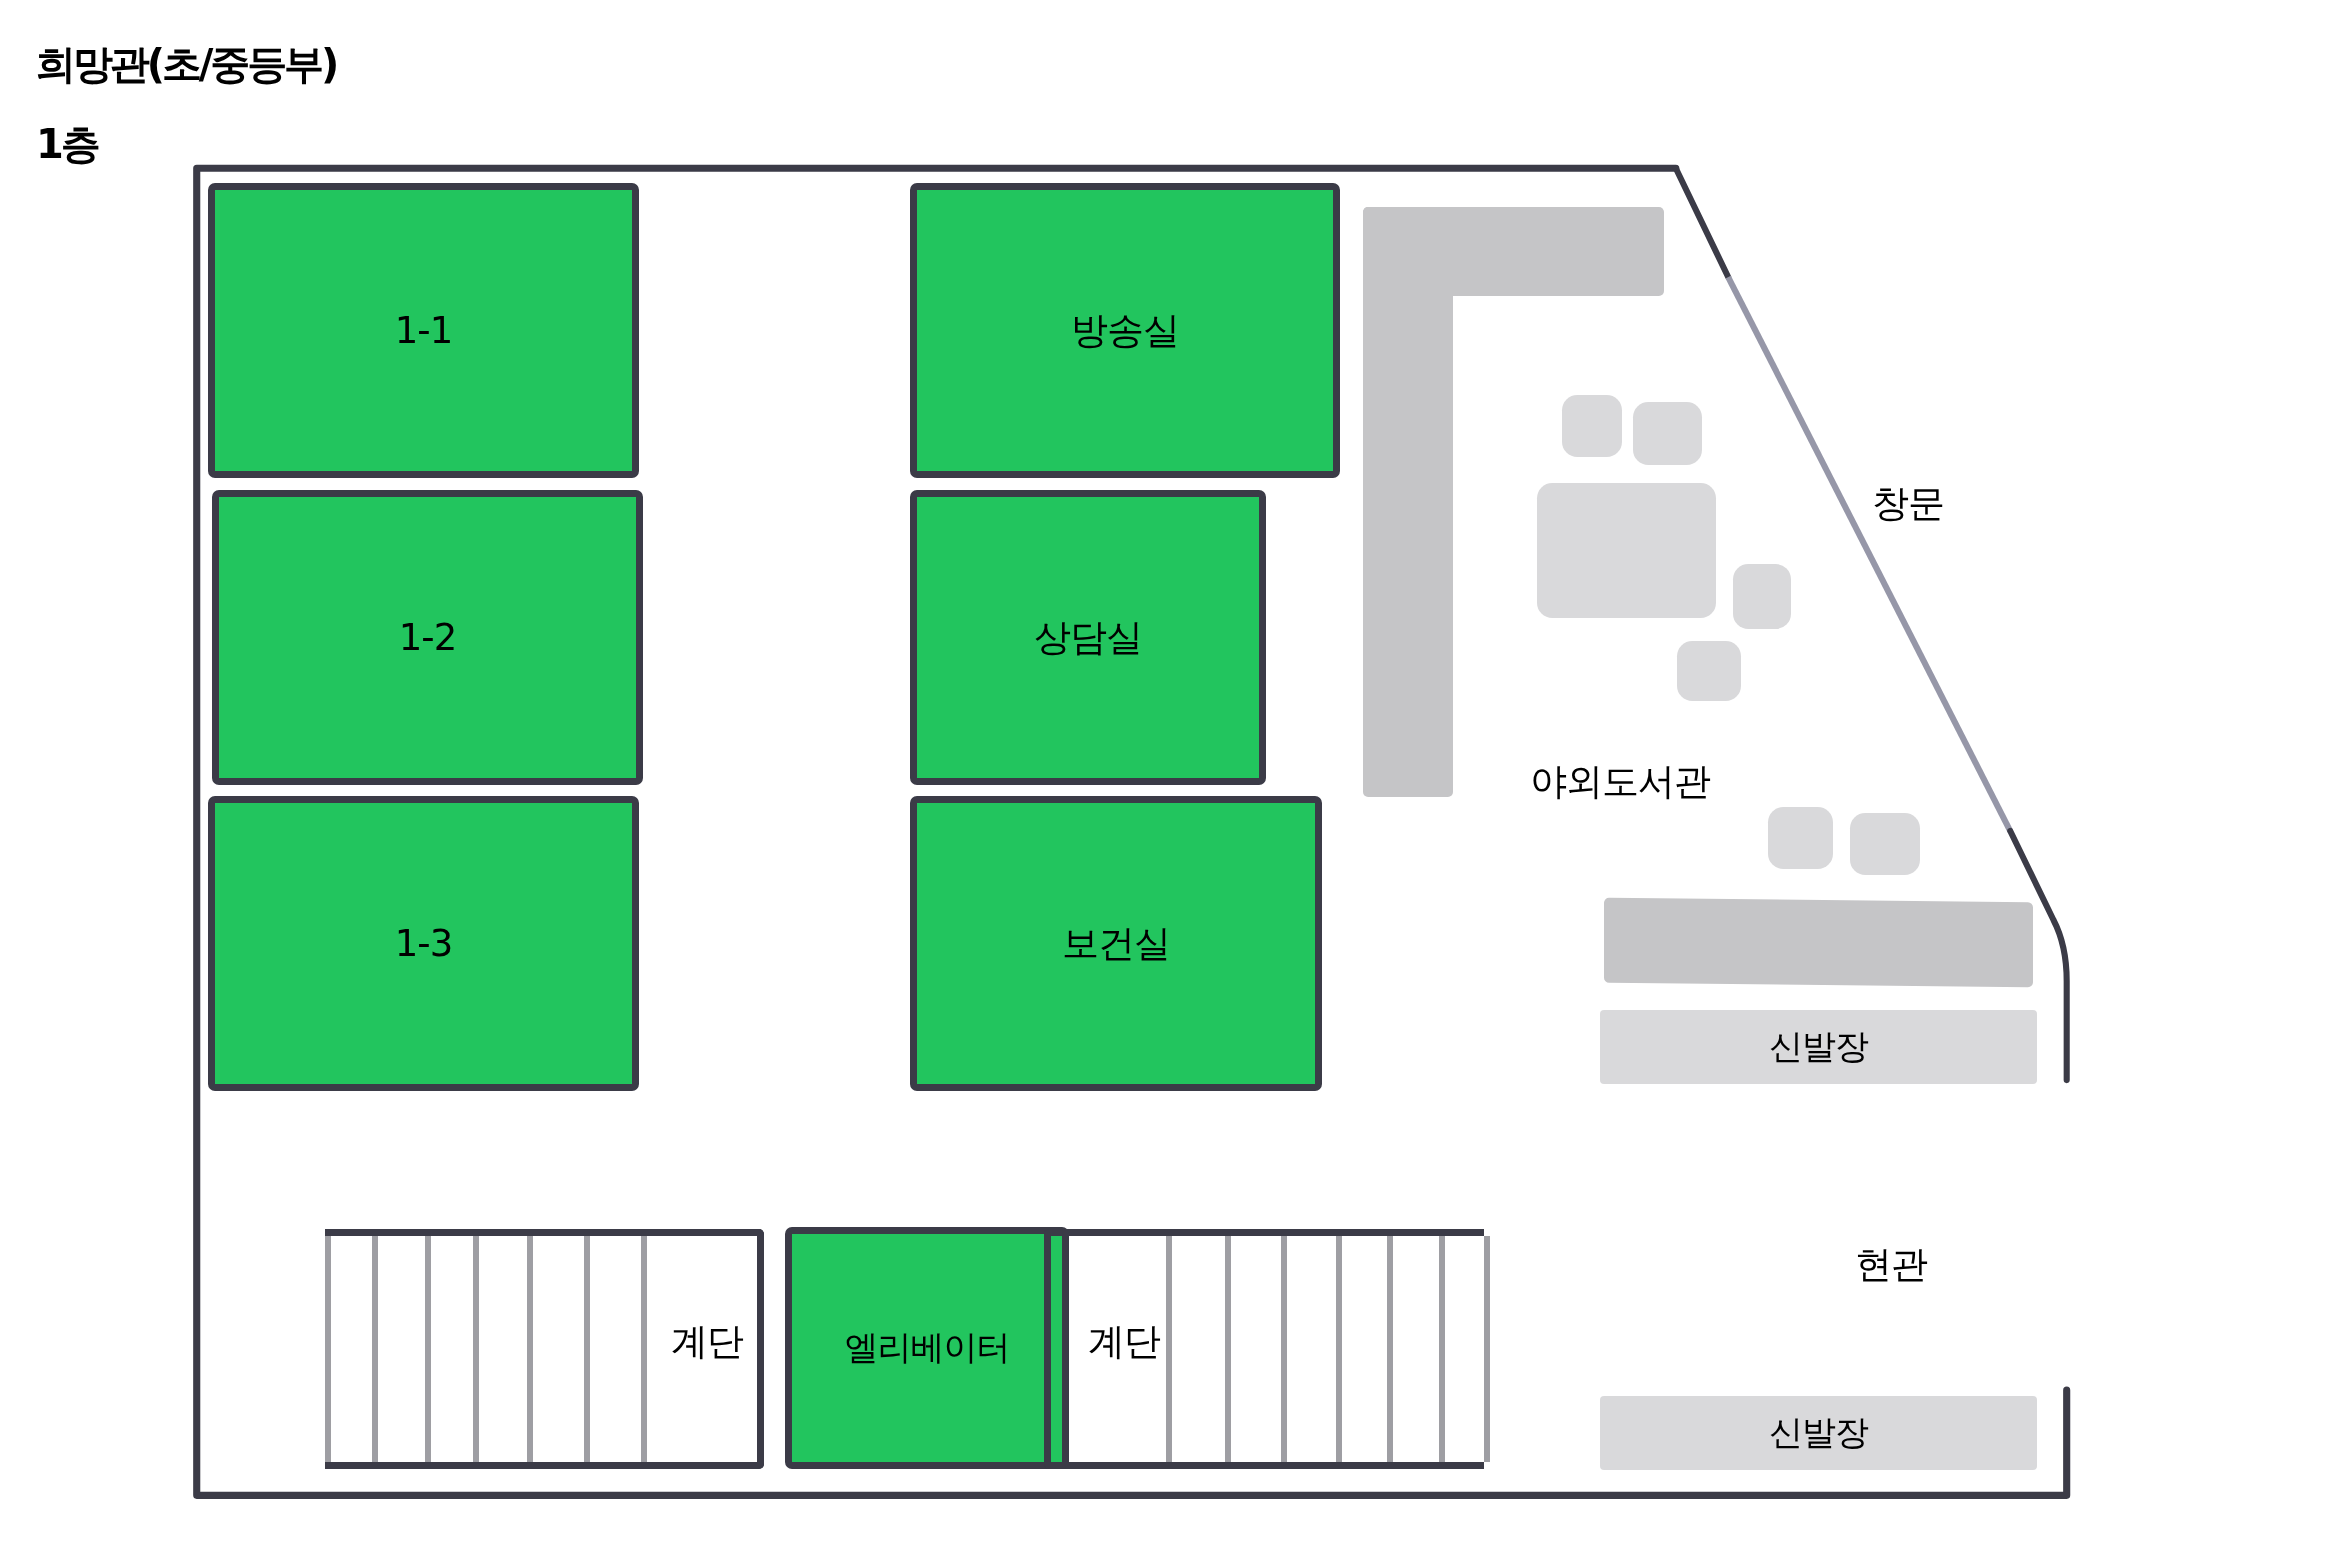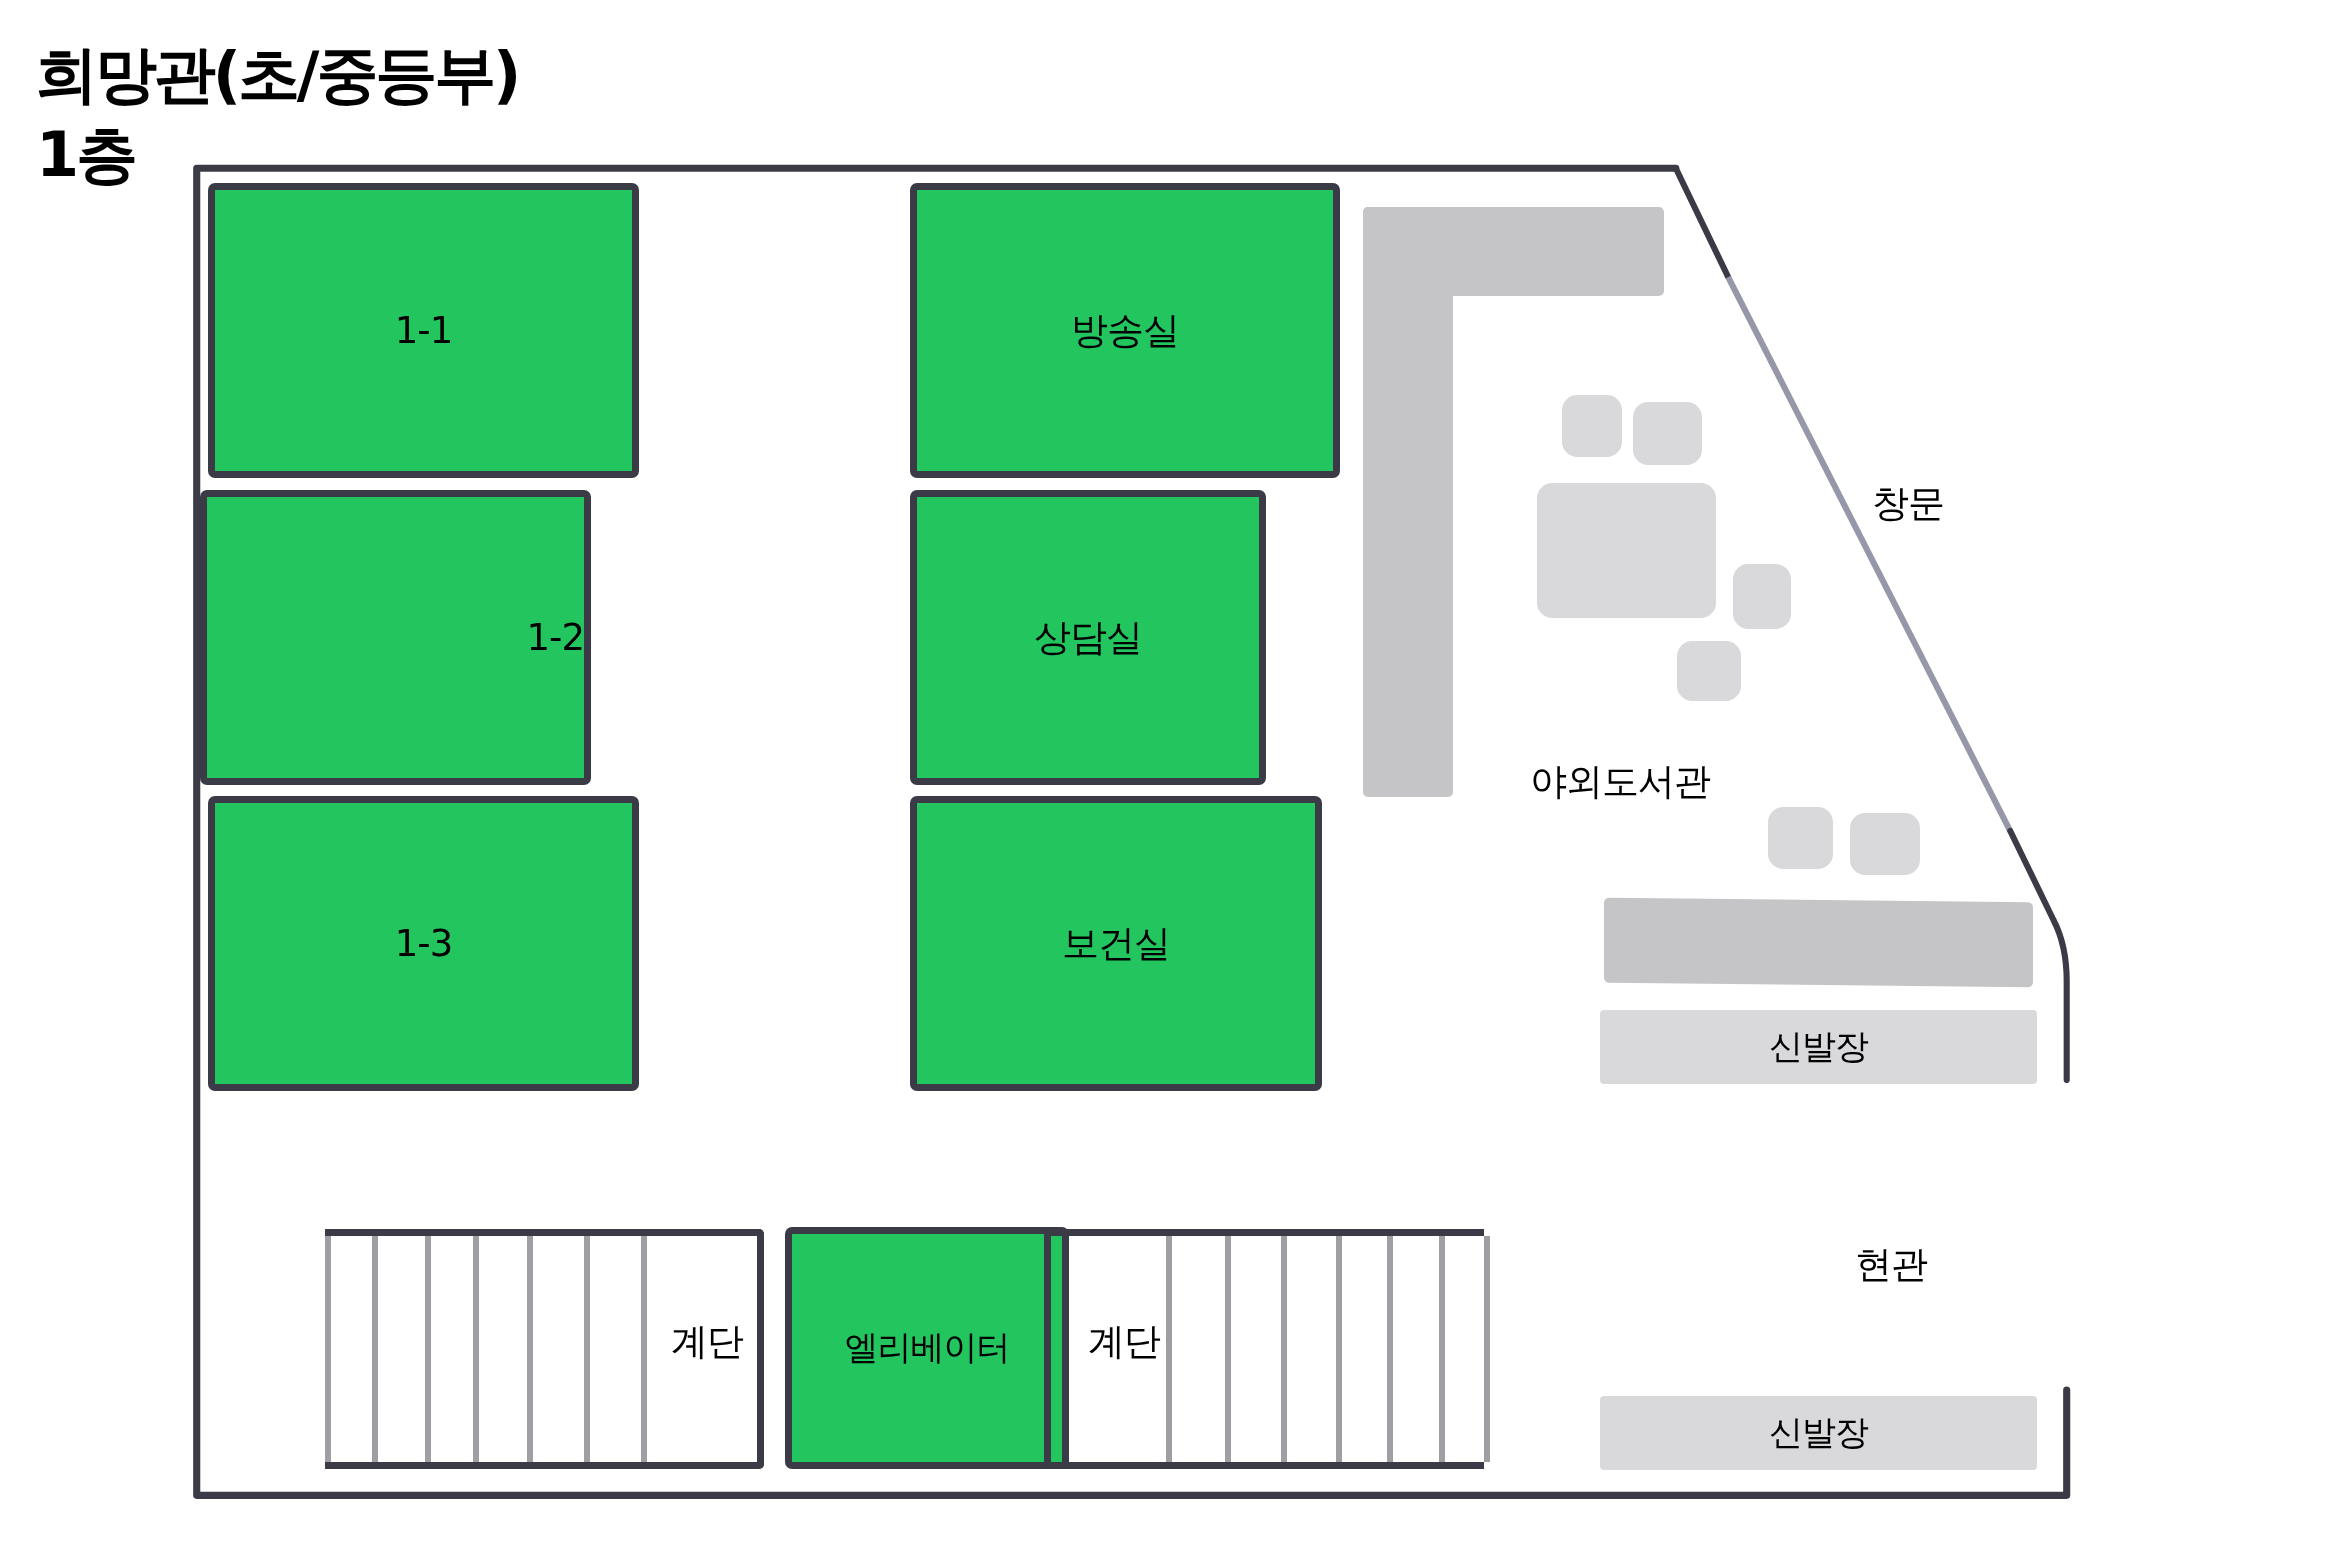--- a/index.html
+++ b/index.html
@@ -1,18 +1,18 @@
 <!DOCTYPE html>
 <html style="font-size:8.1px"><head>
 <meta charset="utf-8">
 <style>
   html, body { margin:0; padding:0; background:#ffffff; }
   body { width:2330px; height:1565px; position:relative; overflow:hidden;
          font-family:"DejaVu Sans","Liberation Sans",sans-serif; color:#000; }
-  .title { position:absolute; left:36px; font-size:62px; font-weight:bold; letter-spacing:-3.1px; line-height:1; }
+  .title { position:absolute; left:36px; font-size:40px; font-weight:bold; letter-spacing:-3.1px; line-height:1; }
   #plan { position:absolute; left:0; top:0; width:2330px; height:1565px; }
   .room { position:absolute; box-sizing:border-box; border:7.1px solid #3b3b47; border-radius:7px;
           display:flex; align-items:center; justify-content:center; background:#22c55e; }
   .room span { font-size:37px; letter-spacing:-1px; }
   .furn { position:absolute; border-radius:15.3px; background:#d9d9db; }
   .shelf { position:absolute; background:#c5c5c7; border-radius:5.1px; }
   .shoe { position:absolute; background:#d9d9db; border-radius:4.1px; display:flex; align-items:center; justify-content:center; }
   .shoe span { font-size:34px; letter-spacing:-1px; }
   .label { position:absolute; font-size:37px; letter-spacing:-1px; white-space:nowrap; }
   .stair { position:absolute; box-sizing:border-box; border-top:7.1px solid #3b3b47; border-bottom:7.1px solid #3b3b47; }
@@ -31,21 +31,21 @@
   <line x1="3297" y1="331" x2="3400" y2="545" stroke="#3b3b47" stroke-width="12" stroke-linecap="round"></line>
 
   <line x1="3400" y1="545" x2="3955" y2="1635" stroke="#9697a8" stroke-width="12"></line>
 
   <path d="M3955,1635 L4040,1810 Q4066,1860 4066,1930 L4066,2125" fill="none" stroke="#3b3b47" stroke-width="12" stroke-linecap="round"></path>
 </svg>
 
 <div class="room" style="left:208px;top:183px;width:431px;height:295px;">
   <span>1-1</span>
 </div>
-<div class="room" style="left:200px;top:490px;width:391px;height:295px;justify-content:flex-end;">
+<div class="room" style="left:212px;top:490px;width:431px;height:295px;">
   <span>1-2</span>
 </div>
 <div class="room" style="left:208px;top:796px;width:431px;height:295px;">
   <span>1-3</span>
 </div>
 
 <div class="room" style="left:910px;top:183px;width:430px;height:295px;">
   <span>방송실</span>
 </div>
 <div class="room" style="left:910px;top:490px;width:356px;height:295px;">

